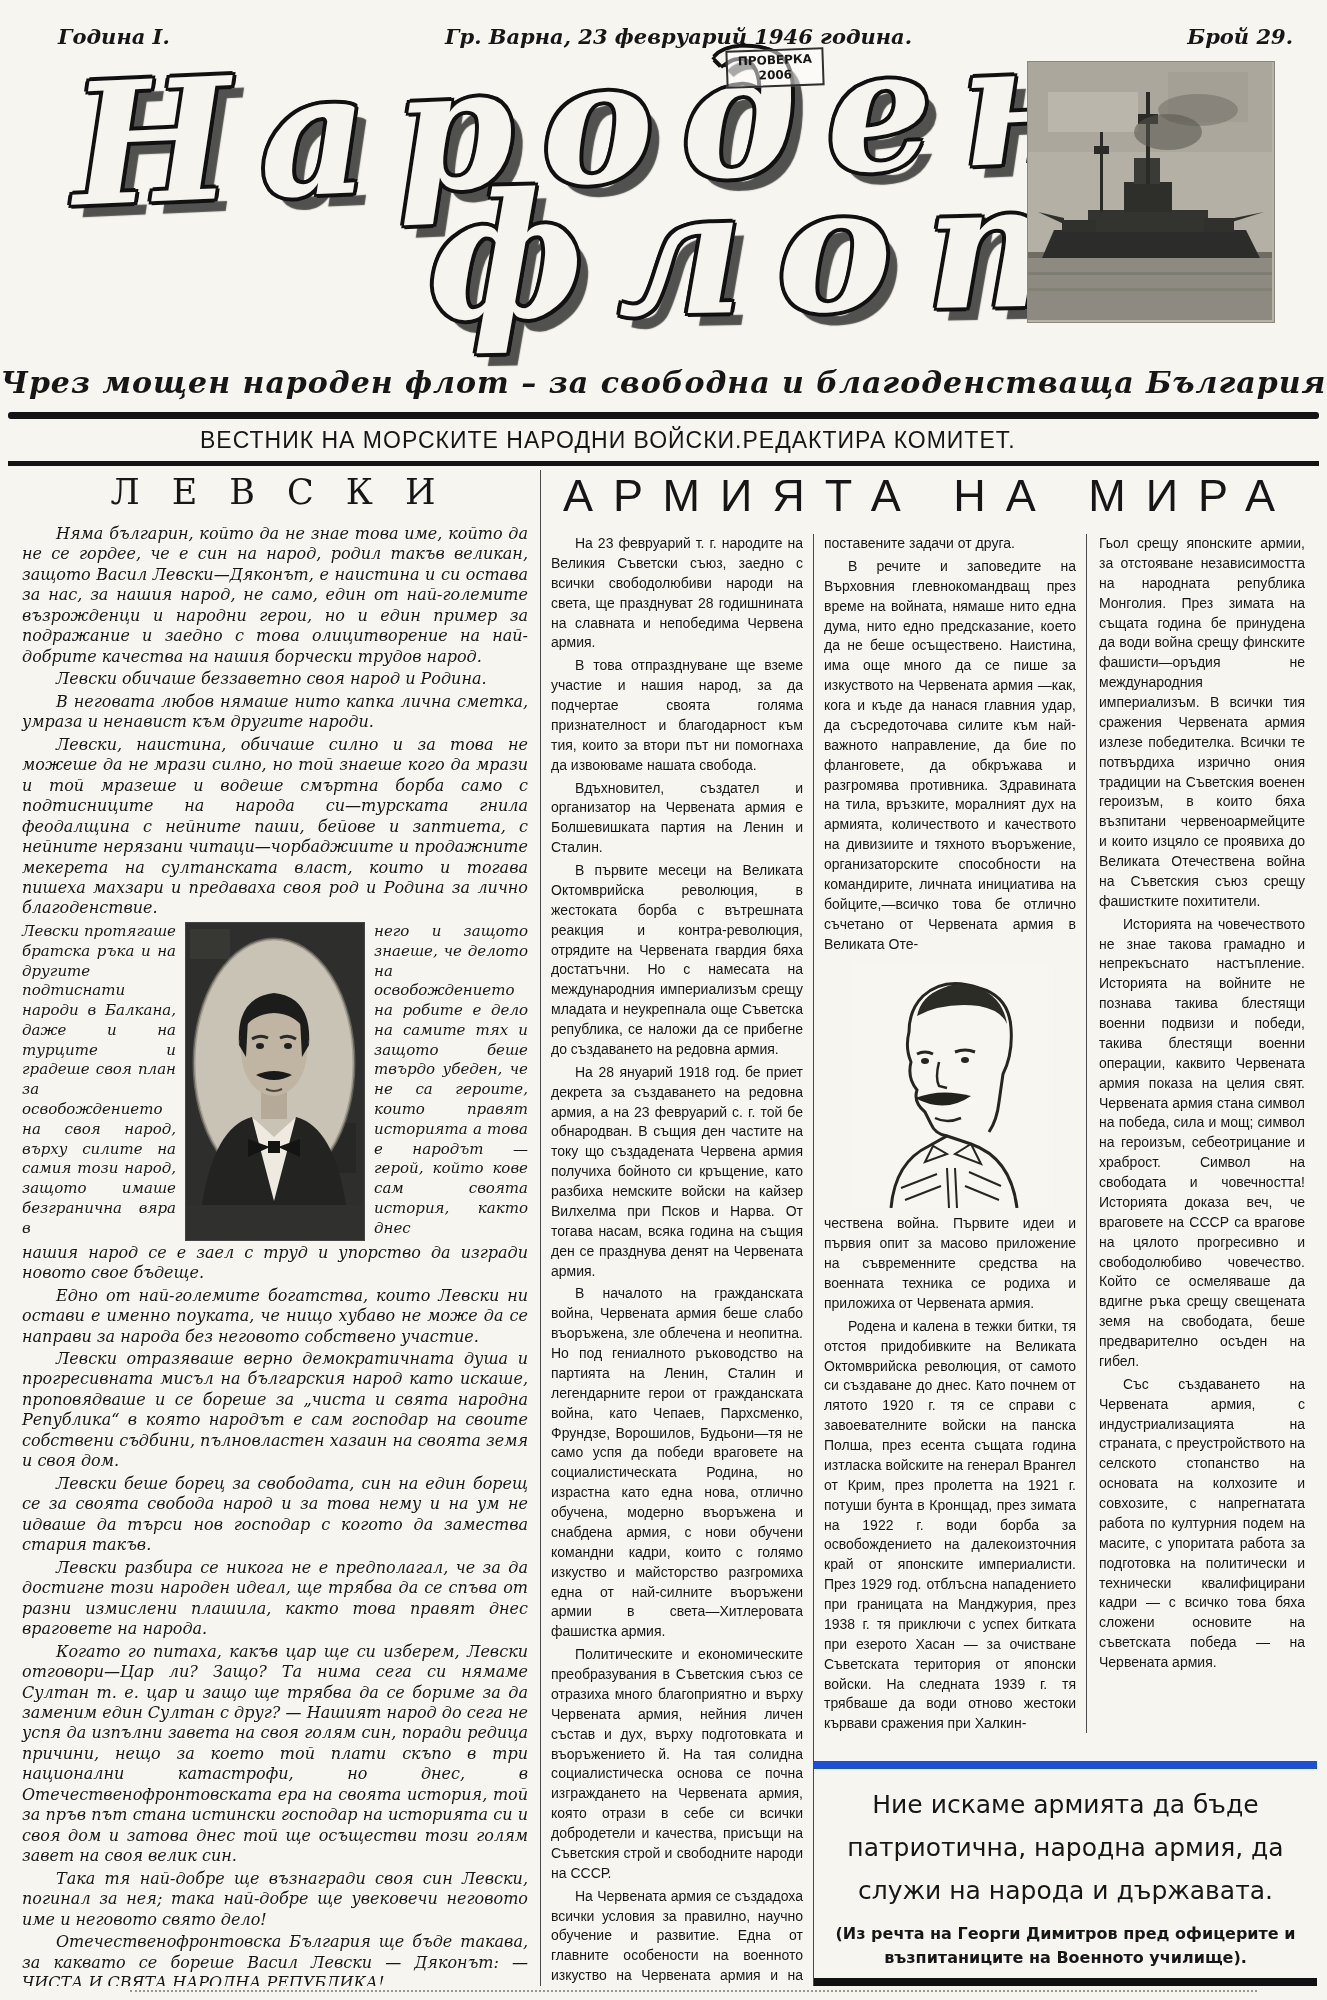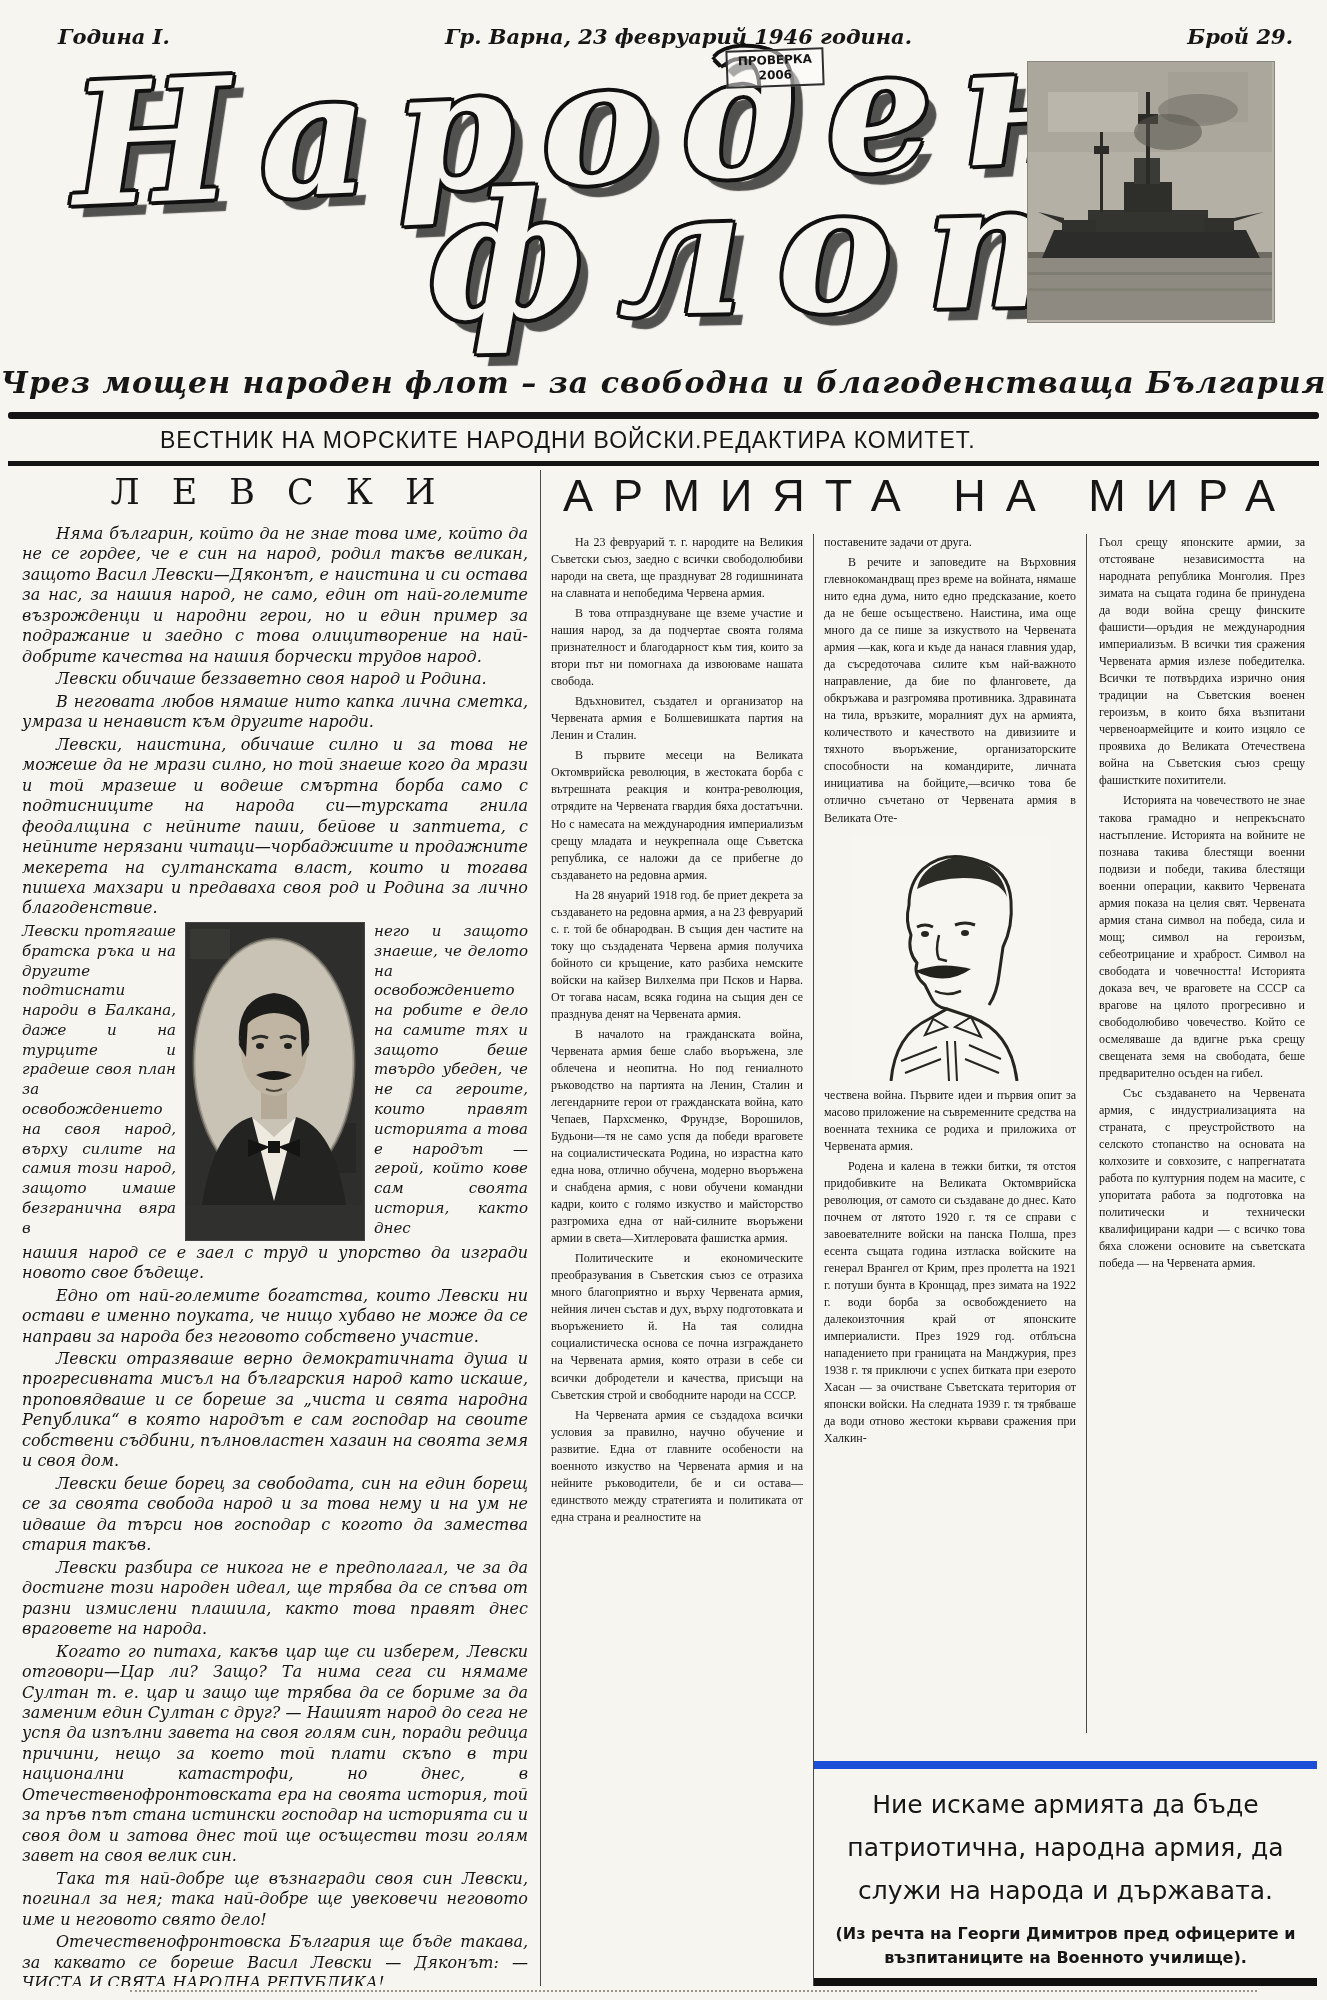--- a/index.html
+++ b/index.html
@@ -30,39 +30,39 @@
 
   .slogan{text-align:center;font-family:"DejaVu Serif", serif;font-style:italic;font-weight:bold;
           font-size:30px;margin:10px 0 0;letter-spacing:1px;}
 
   .rule{background:#141414;margin:0 8px;}
   .rule.r1{height:7px;margin-top:12px;border-radius:3px;}
   .rule.r2{height:5px;margin-top:5px;}
 
   .subtitle-row{display:flex;justify-content:space-between;padding:8px 420px 2px 160px;
                 font-family:"Liberation Sans","DejaVu Sans", sans-serif;font-size:23px;
-                letter-spacing:1px;white-space:nowrap;}
+                letter-spacing:1px;white-space:nowrap;margin-left:40px;}
 
   
   .main{display:flex;height:1516px;overflow:hidden;margin:4px 10px 0 14px;}
   .col1{width:506px;padding:0 12px 0 8px;overflow:hidden;}
   .col1 h2{font-family:"DejaVu Serif", serif;font-weight:400;font-size:35px;letter-spacing:32px;
            text-align:center;margin:2px 0 12px;padding-left:28px;}
   .col1 p{font-family:"DejaVu Serif", serif;font-style:italic;font-size:16px;line-height:1.28;
           text-align:justify;text-indent:34px;margin:0 0 2px;}
   .wrap-row{display:flex;gap:9px;margin:3px 0 2px;}
   .wrap-row p{flex:1;text-indent:0;font-size:15px;line-height:1.32;}
   .portrait-frame{width:178px;flex:0 0 178px;border:1px solid #444;background:#30302e;}
   .cont{text-indent:0 !important;}
 
   .army{flex:1;border-left:1px solid #4a4a4a;display:flex;flex-direction:column;min-width:0;}
   .army h2{font-family:Liberation Sans, sans-serif;font-weight:400;font-size:45px;letter-spacing:20px;
            text-align:center;margin:0 0 12px;white-space:nowrap;}
   .army-cols{display:flex;flex:1;min-height:0;overflow:hidden;}
-  .sanscol p{font-family:Liberation Serif, serif;font-size:12px;line-height:1.42;
+  .sanscol p{font-family:Liberation Sans, sans-serif;font-size:14px;line-height:1.42;
              text-align:justify;text-indent:24px;margin:0 0 3px;}
   .col2{width:252px;padding:0 10px;overflow:hidden;}
   .right-block{flex:1;border-left:1px solid #4a4a4a;display:flex;flex-direction:column;min-width:0;gap:20px;}
   .cols34{display:flex;height:1228px;overflow:hidden;}
   .col3{width:252px;padding:0 10px;overflow:hidden;}
   .col4{flex:1;padding:0 12px;border-left:1px solid #4a4a4a;overflow:hidden;}
   .first-noindent p:first-child{text-indent:0;}
   .stalin-frame{width:198px;margin:8px auto 6px;display:block;background:#fbfaf7;}
 
   .quote{flex:1;border-top:8px solid #1d4ed8;border-bottom:8px solid #111;margin-top:8px;

